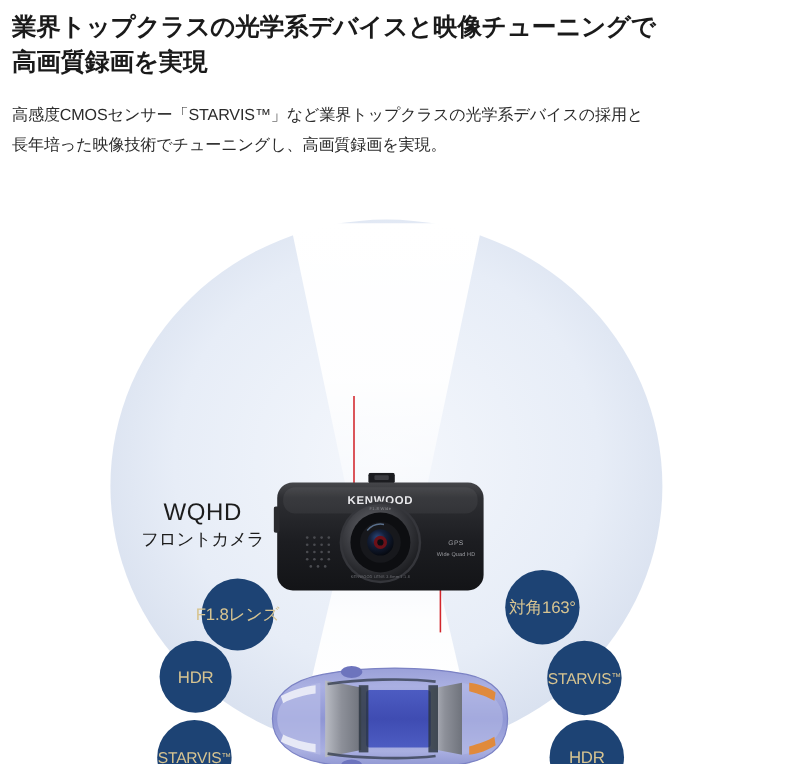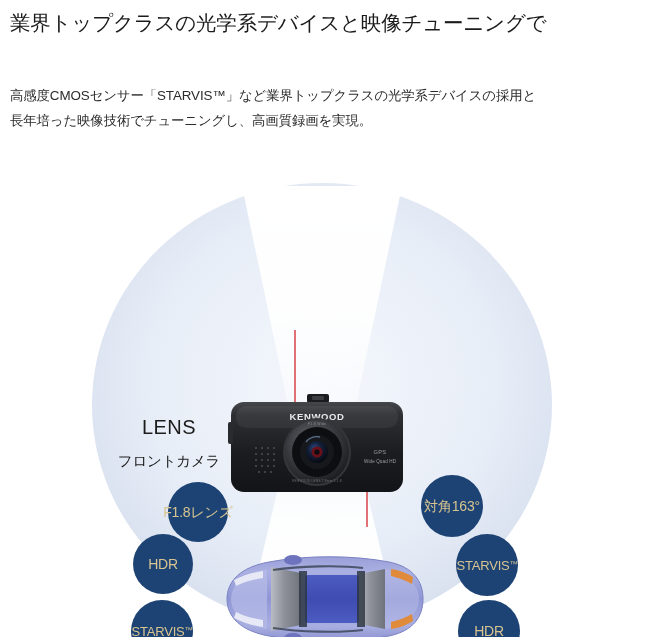--- a/index.html
+++ b/index.html
@@ -18,21 +18,21 @@
 
   
   #header {
     position: absolute;
     left: 10px;
     top: 8px;
     width: 634px;
   }
   #headline {
     font-size: 20.5px;
-    font-weight: normal;
+    font-weight: bold;
     line-height: 1.42;
     letter-spacing: -0.2px;
     color: #1a1a1a;
     margin: 0;
   }
   #headline .ln { display: block; }
   #lead {
     margin: 0;
     position: absolute;
     top: 76px;
@@ -92,35 +92,36 @@
   }
   .callout .big {
     display: block;
     font-size: 20px;
     letter-spacing: 0.5px;
   }
   .callout .small {
     display: block;
     font-size: 14.5px;
     letter-spacing: -0.2px;
-    margin-top: 13px;
+    margin-top: 2px;
   }
   #callout-front { left: 104px; top: 244px; width: 130px; }
 
   
   .device { position: absolute; }
   #front-cam { left: 228px; top: 222px; width: 178px; height: 108px; }
   #car       { left: 213px; top: 379px; width: 218px; height: 96px; }
 </style>
 </head>
 <body>
 
 <div id="header">
   <h1 id="headline">
     <span class="ln">業界トップクラスの光学系デバイスと映像チューニングで</span>
+    <span class="ln">高画質録画を実現</span>
   </h1>
   <p id="lead">
     <span class="ln">高感度CMOSセンサー「STARVIS™」など業界トップクラスの光学系デバイスの採用と</span>
     <span class="ln">長年培った映像技術でチューニングし、高画質録画を実現。</span>
   </p>
 </div>
 
 <div id="diagram">
 
   <svg class="stage" viewBox="0 0 654 465">
@@ -288,17 +289,17 @@
   </div>
   <div class="bubble" id="b-r2" style="left:456px; top:362px; width:62px; height:62px; font-size:13px;">
     <span>STARVIS</span>
       <span class="sup">™</span>
   </div>
   <div class="bubble" id="b-r3" style="left:458px; top:428px; width:62px; height:62px;">
     <span>HDR</span>
   </div>
 
   <div class="callout" id="callout-front">
-    <span class="big">LENS</span>
+    <span class="big">WQHD</span>
     <span class="small">フロントカメラ</span>
   </div>
 
 </div>
 
 </body></html>

